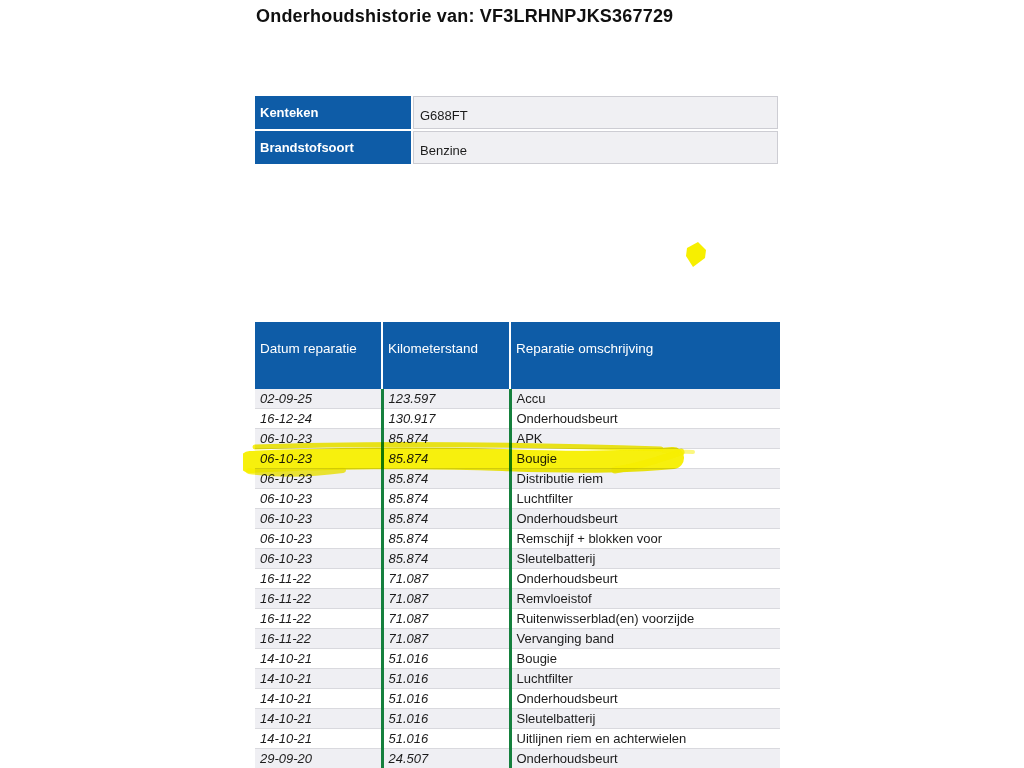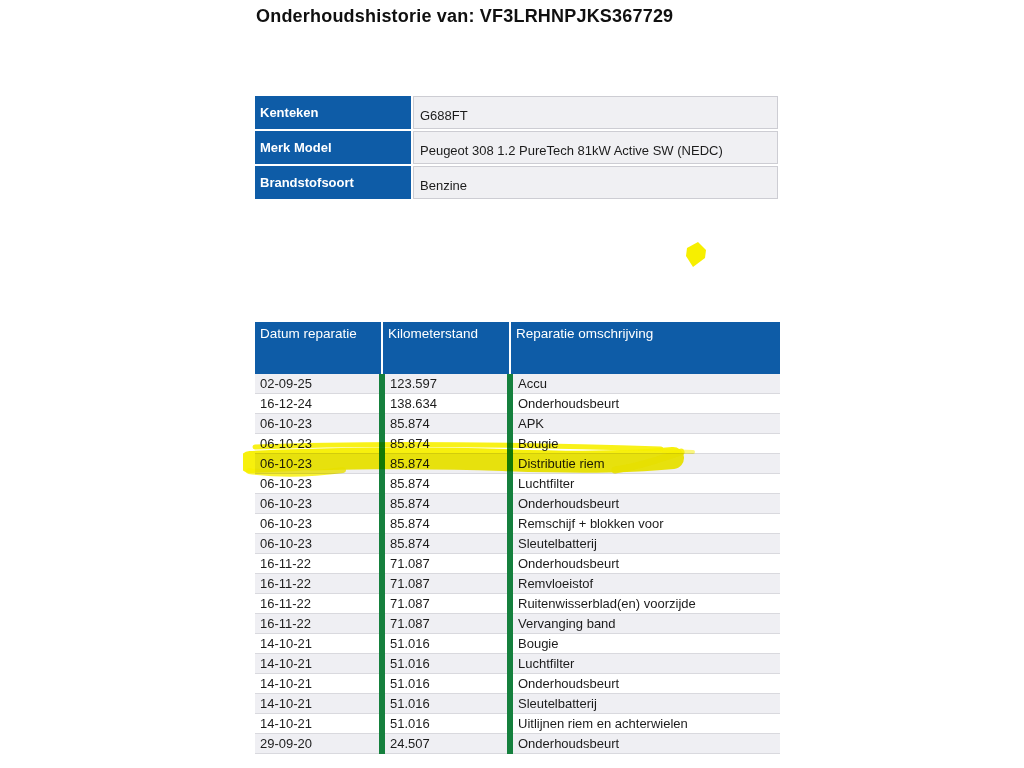--- a/index.html
+++ b/index.html
@@ -31,28 +31,28 @@
   
   .repair-table{
     position:absolute;left:255px;top:322px;width:525px;
     border-collapse:collapse;table-layout:fixed;
   }
   .repair-table col.c1{width:127px}
   .repair-table col.c2{width:128px}
   .repair-table col.c3{width:270px}
   .repair-table th{
     height:48px;background:var(--blue);color:#fff;font-weight:400;font-size:13.5px;
-    text-align:left;vertical-align:top;padding:4px 0 0 5px;
+    text-align:left;vertical-align:top;padding:19px 0 0 5px;
   }
   .repair-table th:not(:last-child){border-right:2px solid #fff;}
   .repair-table td{
     height:19px;font-size:13px;line-height:19px;color:#1c1c1c;
     padding:0 0 0 5px;border-bottom:1px solid #D9D9DE;background:#fff;white-space:nowrap;
   }
-  .repair-table td:not(:last-child){border-right:6px solid #15803d;}
+  .repair-table td:not(:last-child){border-right:3px solid #15803d;font-style:italic;}
   .repair-table tr.alt td{background:var(--row-alt);}
   
   .highlighter{
     position:absolute;left:243px;top:441px;
     mix-blend-mode:multiply;pointer-events:none;
   }
   .hl{fill:none;stroke:var(--hl-yellow);stroke-linecap:round;}
   .hl.main{stroke-width:22;opacity:.95;}
   .hl.thin{stroke-width:5;opacity:.9;}
   .hl.mid{stroke-width:7;opacity:.85;}
@@ -67,24 +67,20 @@
 
 <div class="screen">
 
   <h1 class="title">Onderhoudshistorie van: VF3LRHNPJKS367729</h1>
 
   <table class="info-table">
     <tbody>
       <tr>
         <td class="label">Kenteken</td>
         <td class="value">G688FT</td>
-      </tr>
-      <tr>
-        <td class="label">Merk Model</td>
-        <td class="value">Peugeot 308 1.2 PureTech 81kW Active SW (NEDC)</td>
       </tr>
       <tr>
         <td class="label">Brandstofsoort</td>
         <td class="value">Benzine</td>
       </tr>
     </tbody>
   </table>
 
   <svg class="marker-cursor" width="26" height="30" viewBox="0 0 26 30" aria-hidden="true">
     <polygon points="4,8 15,2 23,10 22,18 10,27 3,16"></polygon>
@@ -104,21 +100,21 @@
       </tr>
     </thead>
     <tbody>
         <tr class="alt">
           <td>02-09-25</td>
           <td>123.597</td>
           <td>Accu</td>
         </tr>
         <tr>
           <td>16-12-24</td>
-          <td>138.634</td>
+          <td>130.917</td>
           <td>Onderhoudsbeurt</td>
         </tr>
         <tr class="alt">
           <td>06-10-23</td>
           <td>85.874</td>
           <td>APK</td>
         </tr>
         <tr>
           <td>06-10-23</td>
           <td>85.874</td>

